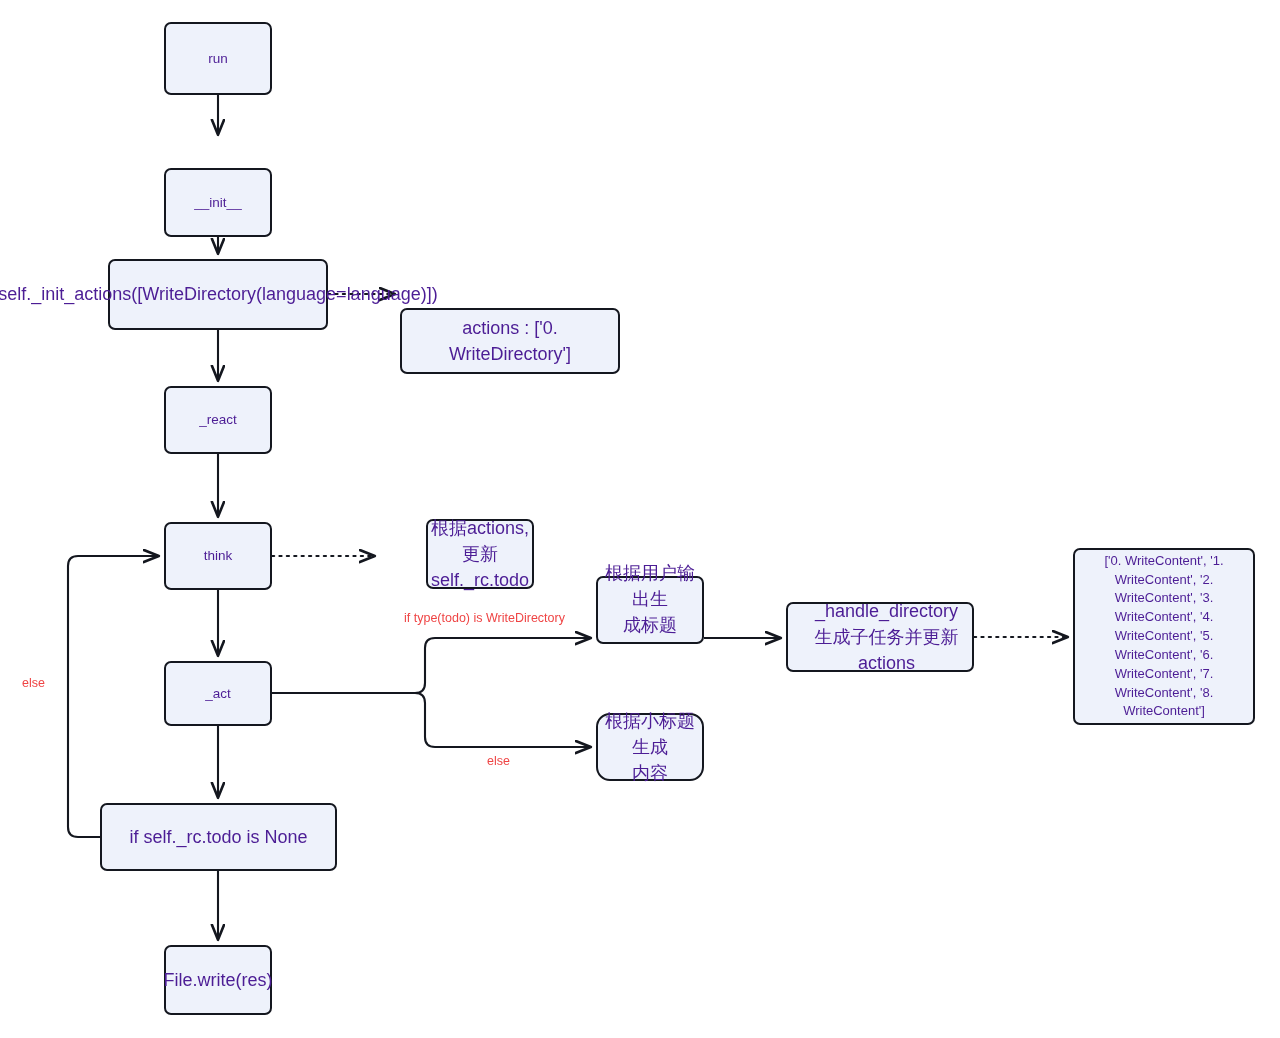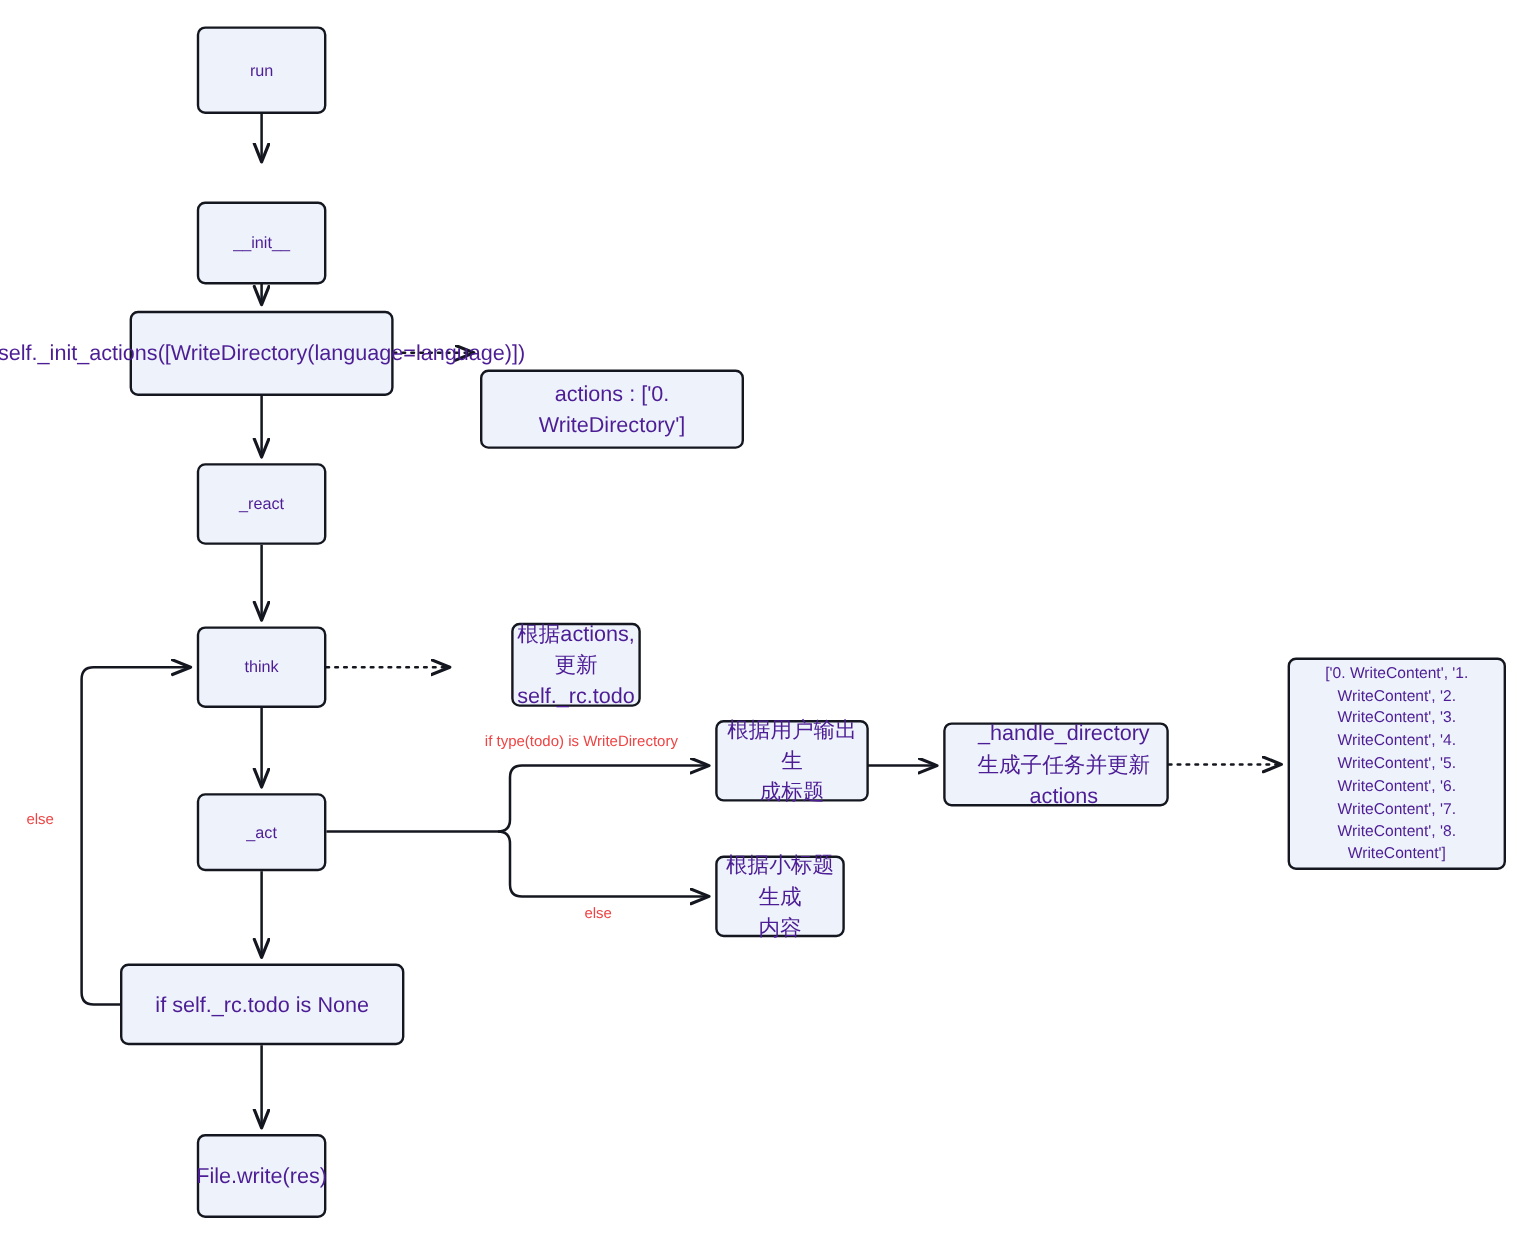--- a/index.html
+++ b/index.html
@@ -130,26 +130,26 @@
 
   <div class="node small-text" style="left:380px; top:519px; width:108px; height:70px;margin-left:46px;">
     <span>根据actions,更新
 self._rc.todo</span>
   </div>
 
   <div class="node" style="left:164px; top:661px; width:108px; height:65px;">
     <span>_act</span>
   </div>
 
-  <div class="node small-text" style="left:596px; top:600px; width:128px; height:68px;">
+  <div class="node small-text" style="left:596px; top:576px; width:108px; height:68px;align-items:flex-end;">
     <span>根据用户输出生
 成标题</span>
   </div>
 
-  <div class="node small-text" style="left:596px; top:713px; width:108px; height:68px;">
+  <div class="node small-text" style="left:596px; top:713px; width:108px; height:68px;border-radius:14px;">
     <span>根据小标题生成
 内容</span>
   </div>
 
   <div class="node small-text" style="left:786px; top:602px; width:188px; height:70px;padding-left:20px;">
     <span>_handle_directory
 生成子任务并更新actions</span>
   </div>
 
   <div class="node list-text" style="left:1073px; top:548px; width:182px; height:177px; white-space:normal;">

